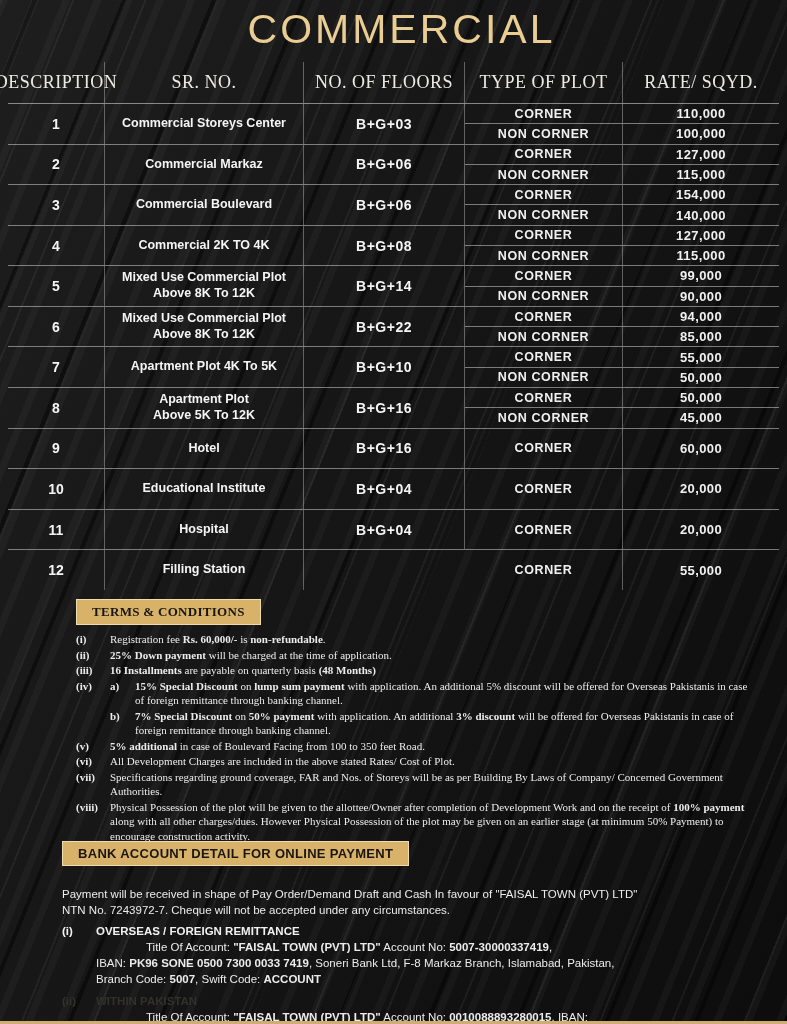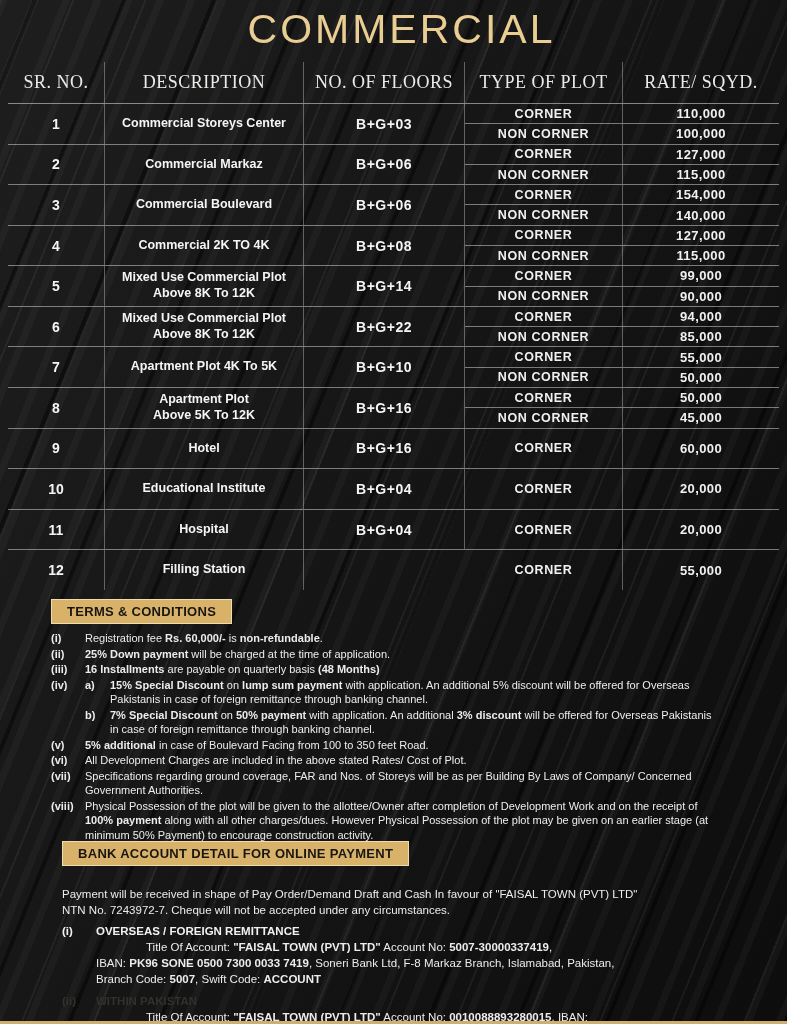--- a/index.html
+++ b/index.html
@@ -55,21 +55,21 @@
   .pr-rate{ flex:1; display:flex; align-items:center; justify-content:center;
     font-weight:700; font-size:13px; letter-spacing:0.4px; }
   
   .badge{
     display:inline-block; background:#d8b269; color:#191611;
     border:1px solid #ecdcae;
     font-weight:700; font-size:13px; letter-spacing:0.3px;
     padding:4px 15px 4px 15px;
   }
   
-  .terms{ position:absolute; top:599px; left:51px; width:672px; }
+  .terms{ position:absolute; top:599px; left:76px; width:672px;font-family:Liberation Serif, serif; }
   .terms-list{ margin-top:7px; font-size:11px; line-height:1.32; color:#ececec; }
   .t-item{ display:flex; margin-bottom:1px; }
   .t-num{ width:34px; flex-shrink:0; font-weight:700; }
   .t-sub{ width:25px; flex-shrink:0; font-weight:700; }
   .t-text{ flex:1; }
   .t-text b{ font-weight:700; }
   
   .bank{ position:absolute; top:841px; left:62px; width:680px; }
   .bank-intro{ margin-top:20px; font-size:11.5px; line-height:1.4; color:#ececec; }
   .acct{ margin-top:5px; font-size:11.5px; line-height:1.4; }
@@ -84,22 +84,22 @@
 </style>
 </head>
 <body>
 
 <div class="page">
 
   <h1 class="title">COMMERCIAL</h1>
 
   <div class="rates">
     <div class="thead grid5">
+      <div class="th">DESCRIPTION</div>
       <div class="th">SR. NO.</div>
-      <div class="th">DESCRIPTION</div>
       <div class="th">NO. OF FLOORS</div>
       <div class="th">TYPE OF PLOT</div>
       <div class="th">RATE/ SQYD.</div>
     </div>
     <div class="tbody" id="tbody">
         <div class="trow grid5">
           <div class="cell c-sr">1</div>
           <div class="cell c-desc">
             <div>Commercial Storeys Center</div>
           </div>

